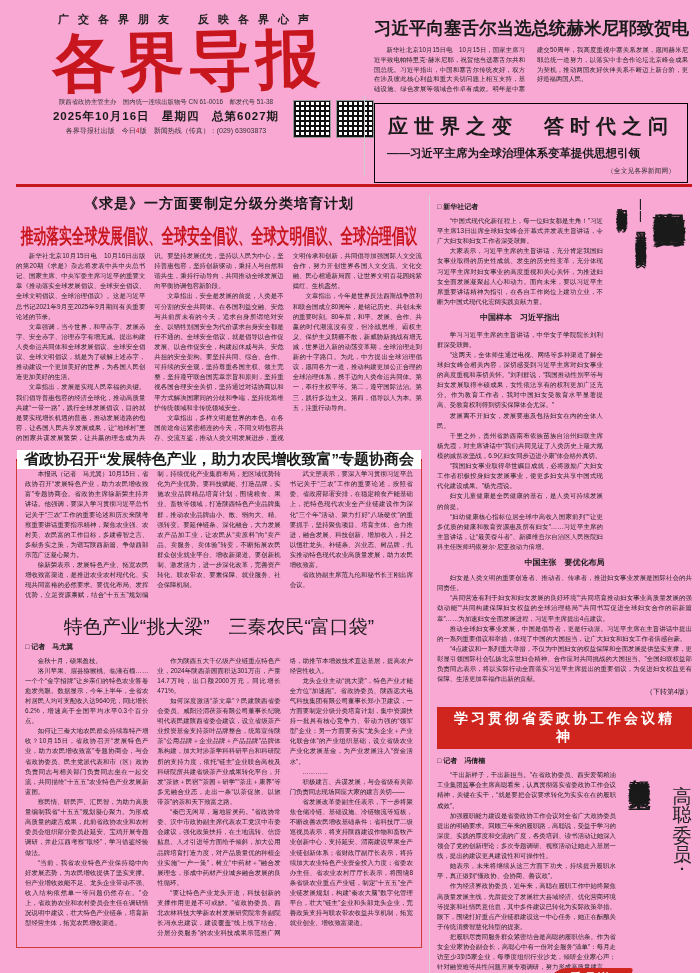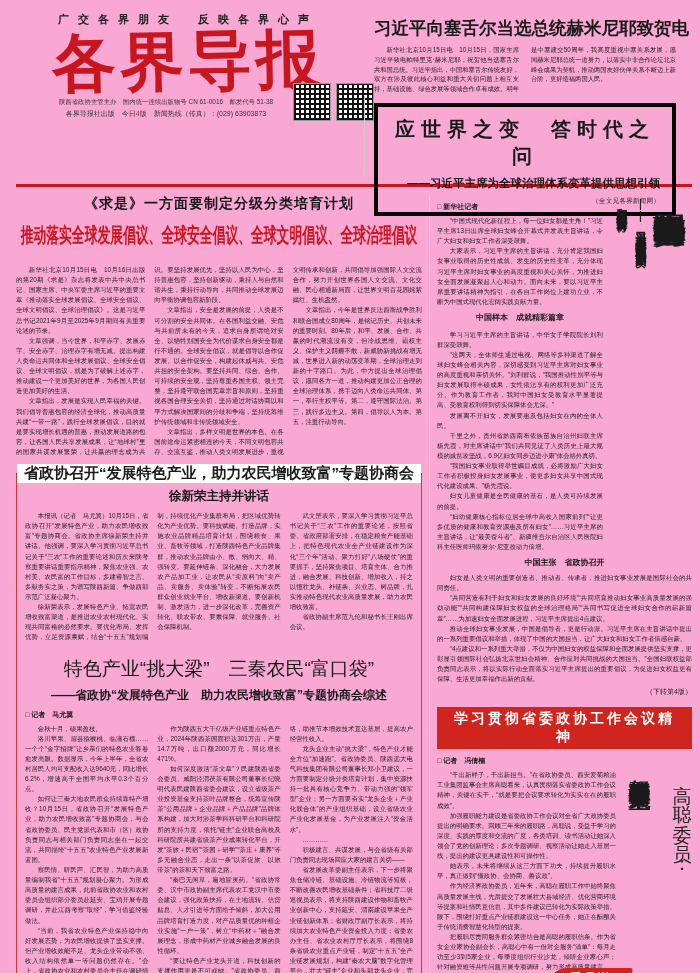--- a/index.html
+++ b/index.html
@@ -20,42 +20,42 @@
   .info1{font-size:6.4px;color:#333;white-space:nowrap;}
   .dateline{font-size:11.5px;font-weight:bold;letter-spacing:1px;margin-top:2px;}
   .info2{font-size:7px;color:#333;margin-top:2px;}
   .red{color:#c8161e;}
   .qr-wrap{position:absolute;right:-14px;bottom:-2px;display:flex;gap:5px;}
   .qr{width:36px;height:36px;border:1px solid #999;background:
       repeating-linear-gradient(0deg,#111 0 2px,transparent 2px 5px),
       repeating-linear-gradient(90deg,#111 0 2px,#fff 2px 5px);}
   .hdr-vline{position:absolute;left:348px;top:96px;bottom:0;width:1px;background:#ccc;}
 
-  .header-right{position:absolute;left:358px;right:16px;top:16px;}
+  .header-right{position:absolute;left:358px;right:4px;top:16px;}
   .congrat-headline{font-size:17.5px;font-weight:bold;letter-spacing:0;white-space:nowrap;}
   .congrat-body{margin-top:5px;columns:2;column-gap:12px;font-size:6.3px;line-height:1.55;
       text-align:justify;color:#222;text-indent:2em;}
-  .thought-box{margin-top:9px;border:4px solid #000000;padding:9px 12px 6px;}
+  .thought-box{margin-top:9px;border:1px solid #000000;padding:9px 12px 6px;}
   .thought-title{text-align:center;font-size:20px;font-weight:bold;letter-spacing:6px;
       font-family:"Liberation Serif",serif;}
-  .thought-subtitle{text-align:right;font-size:11.5px;font-weight:600;margin-top:6px;}
+  .thought-subtitle{text-align:left;font-size:11.5px;font-weight:600;margin-top:6px;}
   .thought-note{text-align:right;font-size:6.8px;color:#333;margin-top:5px;}
 
   .red-rule{height:3px;background:#c8161e;margin-top:8px;}
 
   
   .main{display:flex;margin-top:8px;}
   .col-left{width:406px;}
   .v-divider{width:1px;background:#d6d6d6;margin:0 7px;}
   .col-right{flex:1;position:relative;}
 
   
   .q-kicker{text-align:center;font-size:14px;font-weight:bold;letter-spacing:1px;}
-  .q-headline-wrap{height:32px;display:flex;justify-content:center;align-items:flex-start;
-      margin:15px 0 5px;}
+  .q-headline-wrap{height:32px;display:flex;justify-content:center;align-items:flex-end;
+      margin:1px 0 5px;}
   .q-headline{font-size:12.8px;font-weight:bold;color:#c8161e;white-space:nowrap;
       transform:scale(1,1.6);letter-spacing:0;}
   .small-body{font-size:6.4px;line-height:1.58;text-align:justify;color:#222;}
   .small-body p{margin:0;text-indent:2em;}
   .q-body{columns:3;column-gap:9px;}
 
   
   .red-box{border:1.5px solid #cf3a36;margin-top:16px;padding:0 8px 8px;}
   .box-headline{display:flex;align-items:center;margin:-10px -9px 0;}
   .box-headline .hline{flex:1;height:2px;background:#c8161e;}
@@ -106,20 +106,21 @@
 
 <div class="page">
   <div class="inner">
 
     <div class="header">
       <div class="header-left">
         <div class="slogan">广交各界朋友　反映各界心声</div>
         <div class="masthead-title">各界导报</div>
         <div class="mast-info">
           <div class="info1">陕西省政协主管主办　国内统一连续出版物号 CN 61-0016　邮发代号 51-38</div>
+          <div class="dateline">2025年10月16日　星期四　总第6027期</div>
           <div class="info2"><span>各界导报社出版　今日</span><span class="red">4</span><span>版　新闻热线（传真）：(029) 63903873</span></div>
         </div>
         <div class="qr-wrap">
           <div class="qr"></div>
           <div class="qr"></div>
         </div>
       </div>
       <div class="hdr-vline"></div>
 
       <div class="header-right">
@@ -153,30 +154,28 @@
               <p>文章指出，今年是世界反法西斯战争胜利和联合国成立80周年，是铭记历史、共创未来的重要时刻。80年后，和平、发展、合作、共赢的时代潮流没有变，但冷战思维、霸权主义、保护主义阴霾不散，新威胁新挑战有增无减，世界进入新的动荡变革期，全球治理走到新的十字路口。为此，中方提出全球治理倡议，愿同各方一道，推动构建更加公正合理的全球治理体系，携手迈向人类命运共同体。第一，奉行主权平等。第二，遵守国际法治。第三，践行多边主义。第四，倡导以人为本。第五，注重行动导向。</p>
             </div>
         </div>
 
         <div class="red-box">
           <div class="box-headline">
             <div class="hline"></div>
             <div class="txt">省政协召开“发展特色产业，助力农民增收致富”专题协商会</div>
             <div class="hline"></div>
           </div>
-          <div class="m-subtitle">徐新荣主持并讲话</div>
           <div class="small-body m-body">
               <p>本报讯（记者　马尤翼）10月15日，省政协召开“发展特色产业，助力农民增收致富”专题协商会。省政协主席徐新荣主持并讲话。他强调，要深入学习贯彻习近平总书记关于“三农”工作的重要论述和历次来陕考察重要讲话重要指示精神，聚焦农业强、农村美、农民富的工作目标，多建睿智之言、多献务实之策，为谱写陕西新篇、争做西部示范广泛凝心聚力。</p>
               <p>徐新荣表示，发展特色产业、拓宽农民增收致富渠道，是推进农业农村现代化、实现共同富裕的必然要求。要优化布局、发挥优势，立足资源禀赋，结合“十五五”规划编制，持续优化产业集群布局，把区域优势转化为产业优势。要科技赋能、打造品牌，实施农业品牌精品培育计划，围绕粮食、果业、畜牧等领域，打造陕西特色产业品牌集群，推动农业品牌由小、散、弱向大、精、强转变。要延伸链条、深化融合，大力发展农产品加工业，让农民从“卖原料”向“卖产品、卖服务、卖体验”转变，不断拓展农民群众创业就业平台、增收新渠道。要创新机制、激发活力，进一步深化改革，完善资产转化、联农带农、要素保障、就业服务、社会保障机制。</p>
               <p>武文罡表示，要深入学习贯彻习近平总书记关于“三农”工作的重要论述，按照省委、省政府部署安排，在稳定粮食产能基础上，把特色现代农业全产业链建设作为深化“三个年”活动、聚力打好“八场硬仗”的重要抓手，坚持聚焦项目、培育主体、合力推进，融合发展、科技创新、增加收入，持之以恒壮龙头、补链条、兴业态、树品牌，扎实推动特色现代农业高质量发展，助力农民增收致富。</p>
               <p>省政协副主席范九伦和秘书长王刚出席会议。</p>
             </div>
 
           <div class="f-headline">特色产业“挑大梁”　三秦农民“富口袋”</div>
-          <div class="f-subtitle">——省政协“发展特色产业　助力农民增收致富”专题协商会综述</div>
           <div class="byline">□ 记者　马尤翼</div>
           <div class="small-body f-body">
               <p>金秋十月，硕果盈枝。</p>
               <p>洛川苹果、眉县猕猴桃、临潼石榴……一个个“金字招牌”让乡亲们的特色农业答卷愈发亮眼。数据显示，今年上半年，全省农村居民人均可支配收入达9640元，同比增长6.2%，增速高于全国平均水平0.3个百分点。</p>
               <p>如何让三秦大地农民群众持续靠特产增收？10月15日，省政协召开“发展特色产业，助力农民增收致富”专题协商会，与会省政协委员、民主党派代表和市（区）政协负责同志与相关部门负责同志坐在一起交流，共同描绘“十五五”农业特色产业发展新蓝图。</p>
               <p>察民情、听民声、汇民智，为助力高质量编制我省“十五五”规划凝心聚力。为形成高质量的建言成果，此前省政协农业和农村委员会组织部分委员赴延安、宝鸡开展专题调研，并赴江西考察“取经”，学习借鉴经验做法。</p>
               <p>“当前，我省农业特色产业保持稳中向好发展态势，为农民增收提供了坚实支撑。但产业增收效能不足、龙头企业带动不强、收入结构依然单一等问题仍然存在。”会上，省政协农业和农村委员会主任在调研情况说明中建议，壮大特色产业链条，培育新型经营主体，拓宽农民增收渠道。</p>
               <p>作为陕西五大千亿级产业链重点特色产业，2024年陕西茶园面积达301万亩，产量14.7万吨，出口额2000万元，同比增长471%。</p>
               <p>如何深度激活“茶文章”？民建陕西省委会委员、咸阳泾渭茯茶有限公司董事长纪晓明代表民建陕西省委会建议，设立省级茶产业投资基金支持茶叶品牌整合，统筹宣传陕茶“公用品牌＋企业品牌＋产品品牌”品牌体系构建，加大对涉茶学科科研平台和科研院所的支持力度，依托“链主”企业联合高校及科研院所共建省级茶产业成果转化平台，开发“茶旅＋民宿”“茶园＋研学”“茶庄＋康养”等多元融合业态，走出一条“以茶促旅、以旅带茶”的茶和天下致富之路。</p>
               <p>“秦巴无闲草，遍地皆灵药。”省政协常委、汉中市政协副主席代表农工党汉中市委会建议，强化政策扶持，在土地流转、信贷贴息、人才引进等方面给予倾斜，加大公用品牌培育打造力度，对产品质量优的种植企业实施“一户一策”，树立“中药材＋”融合发展理念，形成中药材产业城乡融合发展的良性循环。</p>
@@ -194,38 +193,38 @@
       <div class="col-right">
 
         <div>
           <div class="w-top">
             <div class="w-body small-body">
               <div class="byline">□ 新华社记者</div>
               <div>
                   <p>“中国式现代化新征程上，每一位妇女都是主角！”习近平主席13日出席全球妇女峰会开幕式并发表主旨讲话，令广大妇女和妇女工作者深受鼓舞。</p>
                   <p>大家表示，习近平主席的主旨讲话，充分肯定我国妇女事业取得的历史性成就、发生的历史性变革，充分体现习近平主席对妇女事业的高度重视和关心关怀，为推进妇女全面发展凝聚起人心和动力。面向未来，要以习近平主席重要讲话精神为指引，在各自工作岗位上建功立业，不断为中国式现代化宏阔实践贡献力量。</p>
                 </div>
-              <div class="w-subhead">中国样本　成就精彩篇章</div>
+              <div class="w-subhead">中国样本　习近平指出</div>
               <div>
                   <p>学习习近平主席的主旨讲话，中华女子学院院长刘利群深受鼓舞。</p>
                   <p>“这两天，全体师生通过电视、网络等多种渠道了解全球妇女峰会相关内容，深切感受到习近平主席对妇女事业的高度重视和亲切关怀。”刘利群说，“我国推动性别平等与妇女发展取得丰硕成果，女性依法享有的权利更加广泛充分。作为教育工作者，我对中国妇女受教育水平显著提高、受教育权利得到切实保障体会尤深。”</p>
                   <p>发展离不开妇女，发展要惠及包括妇女在内的全体人民。</p>
                   <p>千里之外，贵州省黔西南布依族苗族自治州妇联主席杨先霞，对主席讲话中“我们共同见证了人类历史上最大规模的减贫攻坚战，6.9亿妇女同步迈进小康”体会格外真切。</p>
                   <p>“我国妇女事业取得举世瞩目成就，必将激励广大妇女工作者积极投身妇女发展事业，使更多妇女共享中国式现代化建设成果。”杨先霞说。</p>
                   <p>妇女儿童健康是全民健康的基石，是人类可持续发展的前提。</p>
                   <p>“妇幼健康核心指标位居全球中高收入国家前列”“让更多优质的健康和教育资源惠及所有妇女”……习近平主席的主旨讲话，让“最美奋斗者”、新疆维吾尔自治区人民医院妇科主任医师玛依努尔·尼亚孜动力倍增。</p>
                 </div>
             </div>
             <div class="vcol w-vsub">和妇女工作者昂扬奋进逐梦前行</div>
             <div class="vcol w-vsub">——习近平主席在全球妇女峰会开幕式的主旨讲话激励广大妇女</div>
             <div class="w-title-wrap">
               <div class="w-title">为中国式现代化宏阔实践凝聚强大巾帼力量</div>
             </div>
           </div>
-          <div class="w-subhead">中国主张　省政协召开</div>
+          <div class="w-subhead">中国主张　要优化布局</div>
           <div class="w-bottom small-body">
               <p>妇女是人类文明的重要创造者、推动者、传承者，推进妇女事业发展是国际社会的共同责任。</p>
               <p>“共同营造有利于妇女和妇女发展的良好环境”“共同培育推动妇女事业高质量发展的强劲动能”“共同构建保障妇女权益的全球治理格局”“共同书写促进全球妇女合作的崭新篇章”……为加速妇女全面发展进程，习近平主席提出4点建议。</p>
               <p>推动全球妇女事业发展，中国是倡导者，更是行动派。习近平主席在主旨讲话中提出的一系列重要倡议和举措，体现了中国的大国担当，让广大妇女和妇女工作者倍感自豪。</p>
               <p>“4点建议和一系列重大举措，不仅为中国妇女的权益保障和全面发展提供坚实支撑，更彰显引领国际社会弘扬北京世妇会精神、合作应对共同挑战的大国担当。”全国妇联权益部负责同志表示，将以实际行动全面落实习近平主席提出的重要倡议，为促进妇女权益更有保障、生活更加幸福作出新的贡献。</p>
             </div>
           <div class="w-more">（下转第4版）</div>
         </div>
 
         <div class="banner">学习贯彻省委政协工作会议精神</div>

